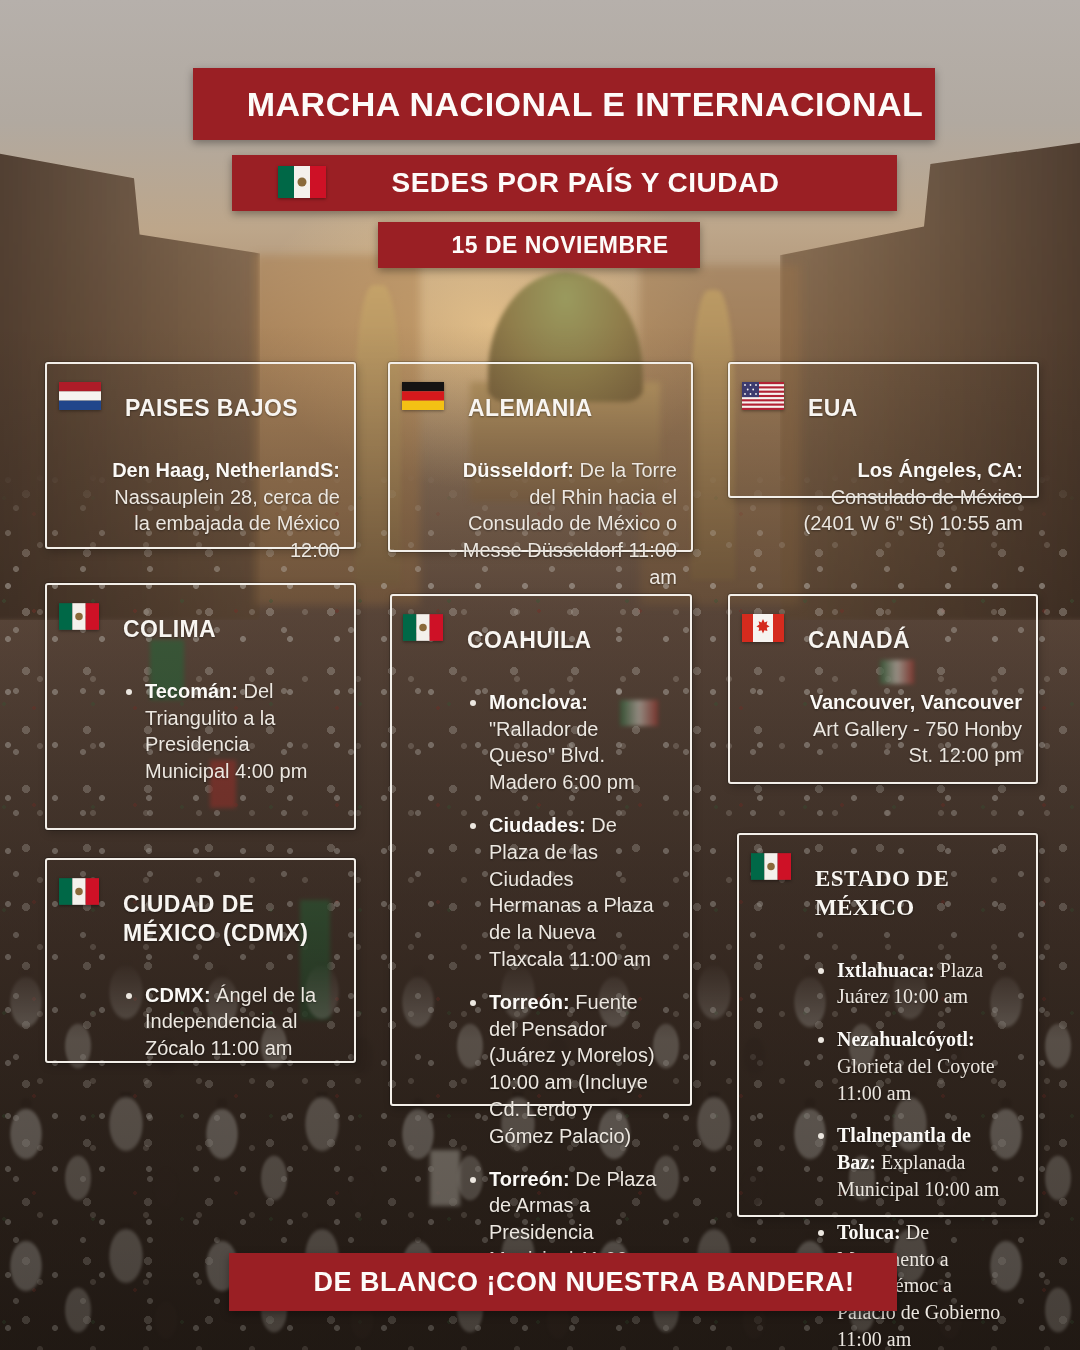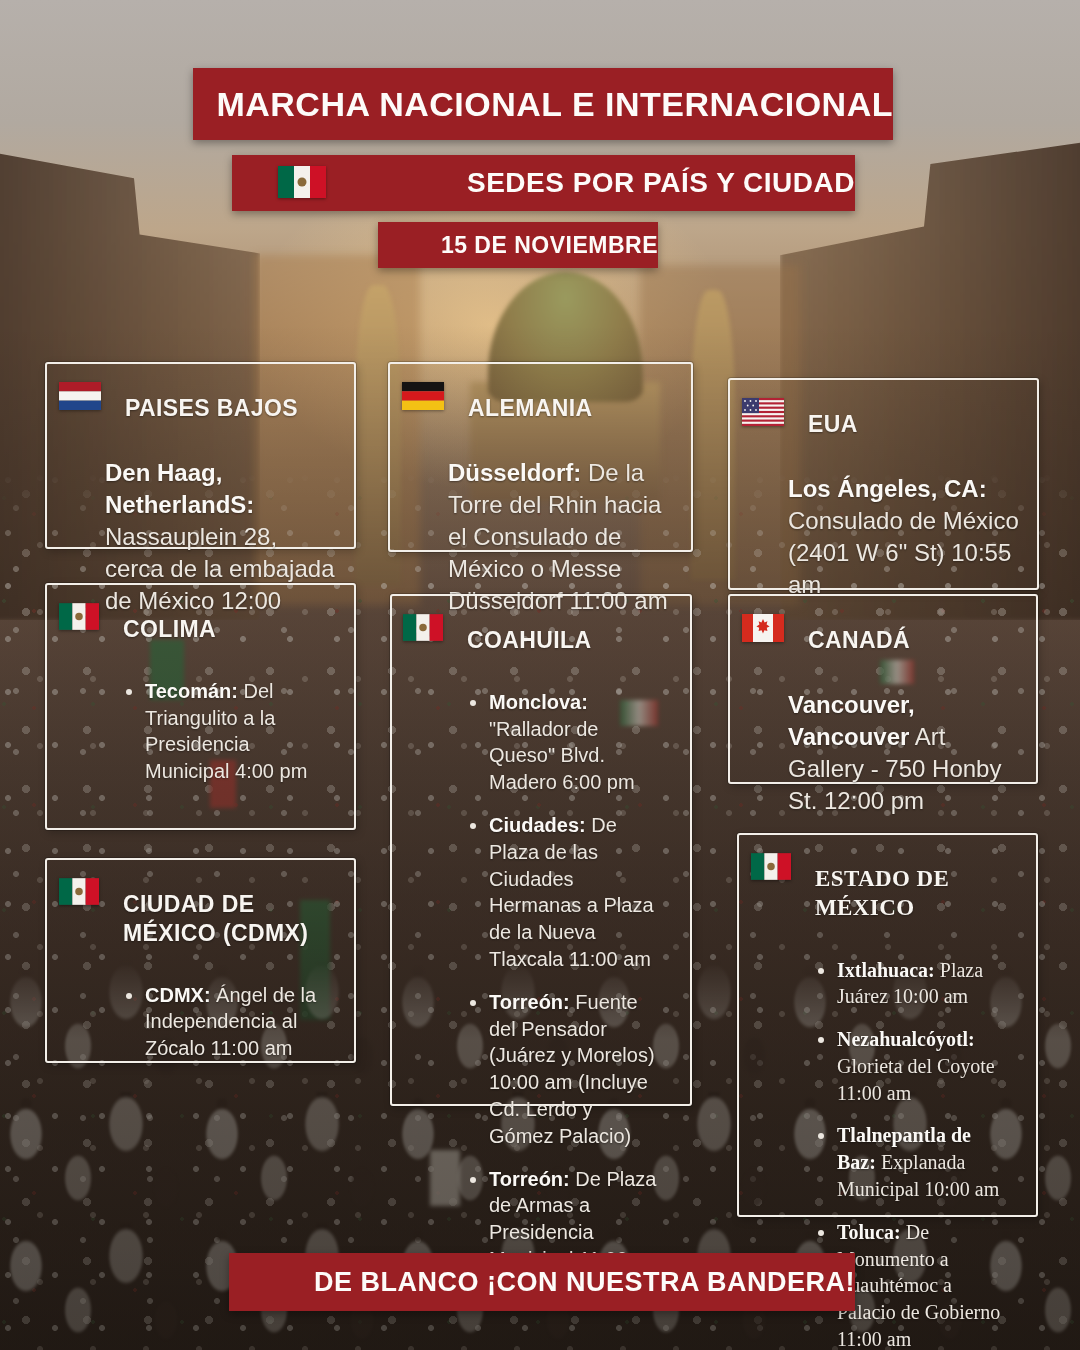--- a/index.html
+++ b/index.html
@@ -60,44 +60,44 @@
   .pf1{left:150px;top:640px;width:34px;height:60px;background:#3c7a4a;}
   .pf2{left:210px;top:760px;width:26px;height:48px;background:#b8433c;}
   .pf3{left:300px;top:900px;width:30px;height:120px;background:linear-gradient(180deg,#3c7a4a,#2f5e3a);}
   .pf4{left:620px;top:700px;width:38px;height:26px;background:linear-gradient(90deg,#3c7a4a,#ece6da,#b8433c);}
   .pf5{left:880px;top:660px;width:34px;height:24px;background:linear-gradient(90deg,#3c7a4a,#ece6da,#b8433c);}
   .pf6{left:430px;top:1150px;width:30px;height:56px;background:#ded8cc;}
   .vignette{inset:0;background:
       linear-gradient(180deg,rgba(28,20,14,0) 24%,rgba(28,20,14,.30) 46%,rgba(24,17,12,.48) 74%,rgba(18,13,9,.58) 100%);}
   
   .banner{position:absolute;background:#9a1f24;color:#fdfbf9;font-weight:bold;
-      display:flex;align-items:center;justify-content:flex-end;text-align:center;
-      box-shadow:0 3px 8px rgba(0,0,0,.35);letter-spacing:.5px;}
+      display:flex;align-items:center;justify-content:center;text-align:center;
+      box-shadow:0 3px 8px rgba(0,0,0,.35);letter-spacing:.5px;padding-left:42px;}
   .banner-title{left:193px;top:68px;width:700px;height:72px;font-size:34px;}
   .banner-subtitle{left:232px;top:155px;width:623px;height:56px;font-size:28px;}
   .banner-subtitle .flag{position:absolute;left:46px;top:11px;}
   .banner-date{left:378px;top:222px;width:280px;height:46px;font-size:23px;}
   .banner-footer{left:229px;top:1253px;width:626px;height:58px;font-size:27px;}
   
   .box{position:absolute;border:2px solid #f3efe9;border-radius:3px;
       color:#ece7e0;box-shadow:0 0 0 1px rgba(0,0,0,.18),2px 3px 8px rgba(0,0,0,.22);
       padding:18px 14px 14px 12px;box-sizing:border-box;
       text-shadow:0 1px 2px rgba(0,0,0,.4);}
   .box-title{display:flex;align-items:flex-start;gap:12px;margin:0;}
   .box-title h2{margin:12px;font-size:23px;line-height:1.25;color:#f8f5f1;
       font-weight:bold;letter-spacing:.4px;}
   .flag{display:inline-block;flex:0 0 auto;line-height:0;
       box-shadow:0 1px 3px rgba(0,0,0,.4);}
-  .box-body{margin:22px 0 0 46px;font-size:24px;line-height:1.34;}
+  .box-body{margin:22px 0 0 46px;font-size:20px;line-height:1.34;text-align:right;}
   .box-body strong,.box-list strong{color:#fbf9f6;}
   ul.box-list{margin:22px 0 0 46px;padding:0 0 0 24px;font-size:20px;line-height:1.34;}
   ul.box-list li{margin:16px;padding:0;}
   #box-nl{left:45px;top:362px;width:311px;height:187px;}
   #box-de{left:388px;top:362px;width:305px;height:190px;}
-  #box-us{left:728px;top:378px;width:311px;height:212px;padding-left:12px;}
+  #box-us{left:728px;top:362px;width:311px;height:136px;padding-left:12px;}
   #box-colima{left:45px;top:583px;width:311px;height:247px;}
   #box-coahuila{left:390px;top:594px;width:302px;height:512px;padding-left:11px;}
   #box-canada{left:728px;top:594px;width:310px;height:190px;}
   #box-cdmx{left:45px;top:858px;width:311px;height:205px;}
   #box-edomex{left:737px;top:833px;width:301px;height:384px;font-family:Liberation Serif, serif;}
 </style>
 </head>
 <body>
 
 <div class="poster">

